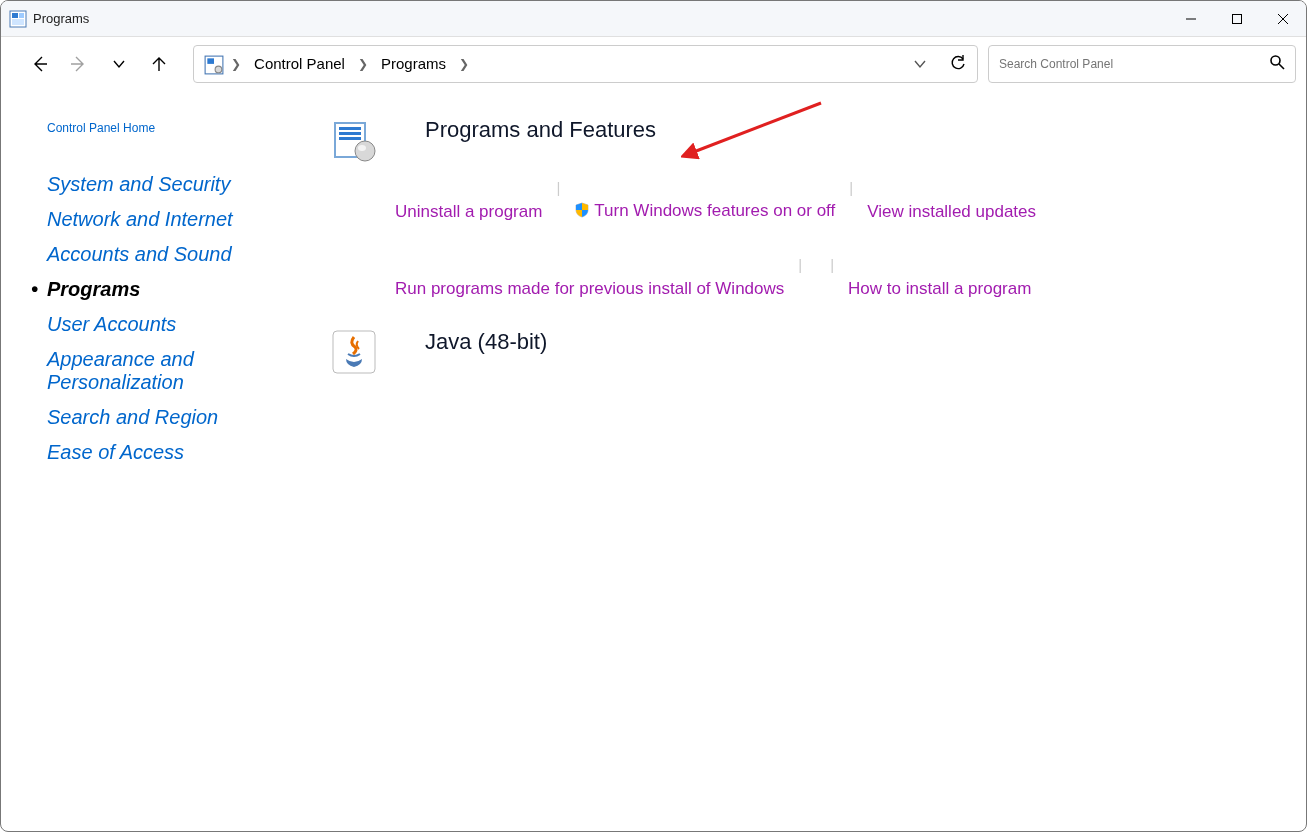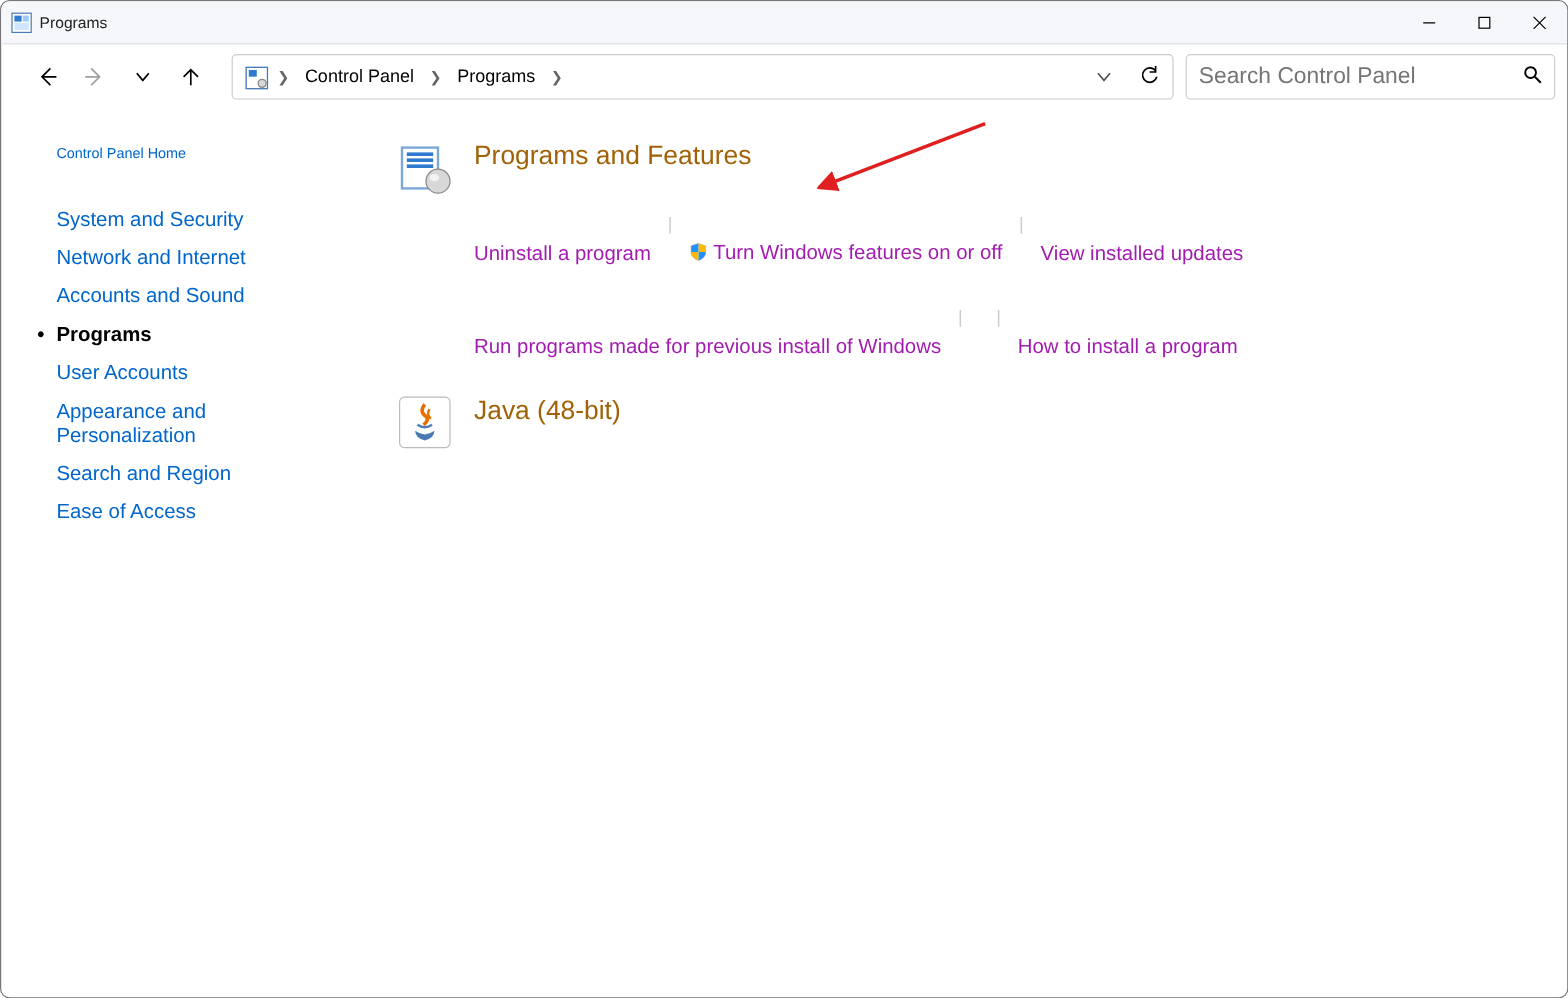--- a/index.html
+++ b/index.html
@@ -68,21 +68,21 @@
   .addr-right { margin-left: auto; display: flex; align-items: center; }
   .addr-icon-btn { width: 38px; height: 36px; display:flex; align-items:center; justify-content:center; cursor:pointer; }
   .searchbox {
     width: 308px; height: 38px;
     border: 1px solid #ccc; border-radius: 4px;
     display: flex; align-items: center;
     padding: 0 10px; gap: 8px;
   }
   .searchbox input {
     border: none; outline: none; flex: 1;
-    font-size: 19px; color: #3b82f6; background: transparent;
+    font-size: 12px; color: #3b82f6; background: transparent;
   }
   .searchbox .search-icon { color: #333; }
 
   
   .content {
     display: flex;
     height: calc(100% - 90px);
   }
   .sidebar {
     width: 300px;
@@ -91,49 +91,51 @@
   .sidebar a.home-link {
     color: #0066cc;
     text-decoration: none;
     font-size: 12px;
     display: block;
     margin-bottom: 32px;
     cursor: pointer;
   }
   .sidebar .nav-item {
     color: #0066cc;
-    font-size: 17px;
+    font-size: 20px;
     padding: 6px 0;
     cursor: pointer;
     display: block;
+    font-style: italic;
   }
   .sidebar .nav-item.current {
     color: #000; font-weight: 600;
     position: relative;
   }
   .sidebar .nav-item.current::before {
     content: "•";
     position: absolute;
     left: -16px;
     color: #000;
   }
   .main {
     flex: 1;
     padding: 26px 30px 20px 30px;
     position: relative;
   }
   .cat-block { display: flex; gap: 18px; margin-bottom: 26px; }
   .cat-icon { width: 46px; height: 46px; flex-shrink: 0; }
   .cat-body { flex: 1; padding-top: 0; }
   .cat-title {
-    color: #a16207;
+    color: #0f172a;
     font-size: 22px;
     font-weight: 400;
     margin-bottom: 6px;
     cursor: pointer;
+    margin-left: 30px;
   }
   .link-row {
     display: flex; flex-wrap: wrap;
     gap: 0;
     align-items: center;
     line-height: 28px;
   }
   .sublink {
     color: #a21caf;
     font-size: 17px;

